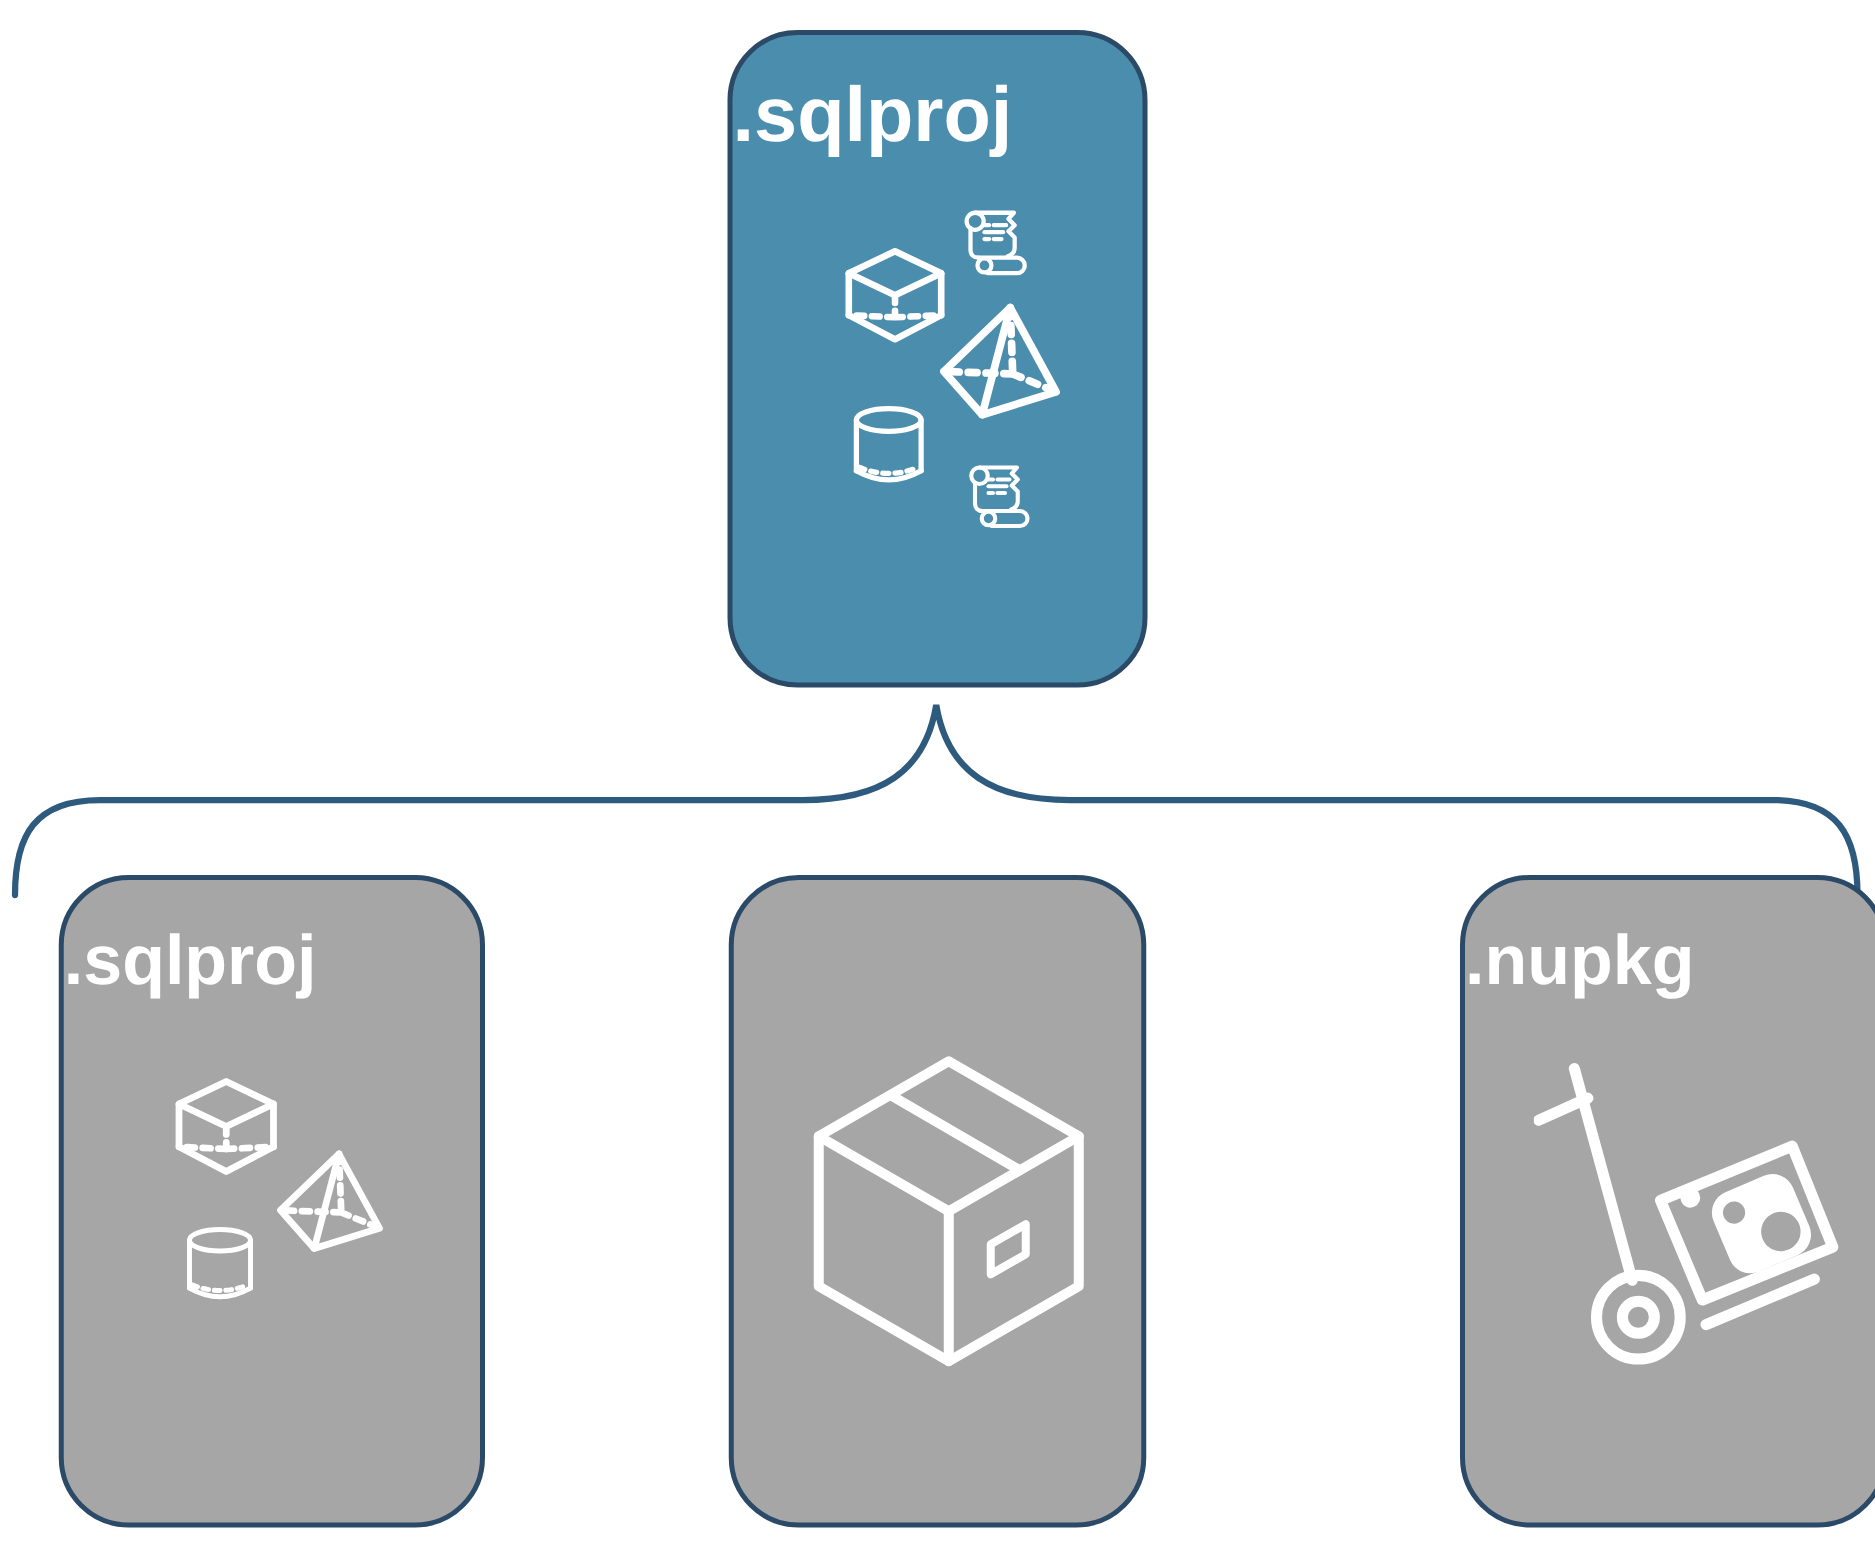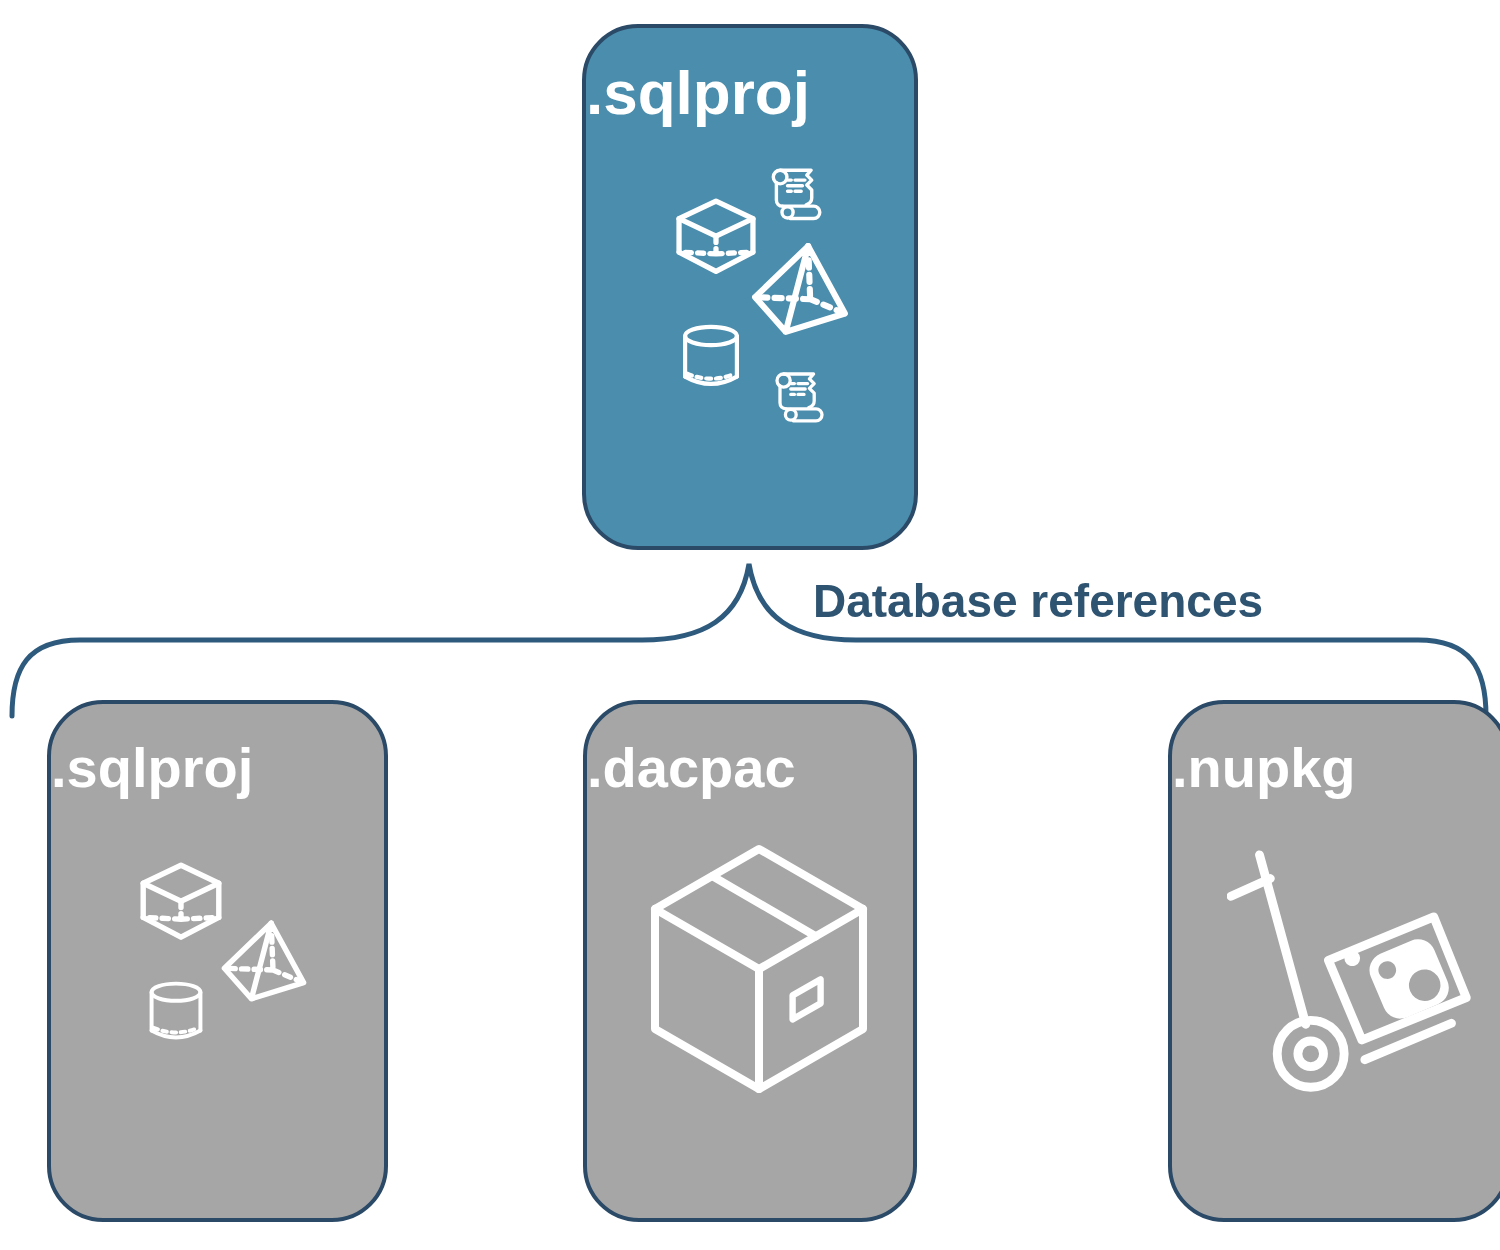--- a/index.html
+++ b/index.html
@@ -49,21 +49,20 @@
   <svg class="brace-svg" viewBox="0 0 1500 1250">
     <path class="brace-path" d="M 12 716
       C 12 668 28 640 80 640
       L 642 640
       C 704 640 740 618 749 564
       C 758 618 794 640 856 640
       L 1418 640
       C 1470 640 1486 668 1486 716"></path>
   </svg>
 
-  <div class="connector-label">Database references</div>
 
   <div class="node root">
     <div class="node-title">.sqlproj</div>
 
     <div class="icon" style="left:178px;top:134px;width:62px;height:66px;">
       <svg viewBox="0 0 100 100">
         <g class="ic-stroke" stroke-width="5.5">
           <circle cx="26" cy="21" r="11"></circle>
           <path d="M26 10 H76 L69 18 L77 26 L69 34 L77 42 V55 C77 60 74 64 68 66"></path>
           <path d="M20 30 V58 C20 64 24 68 30 68"></path>
@@ -150,21 +149,20 @@
           <ellipse cx="50" cy="20" rx="37" ry="13"></ellipse>
           <path d="M13 20 V78 M87 20 V78"></path>
           <path d="M13 78 Q50 99 87 78"></path>
           <path class="dash" d="M16 74 Q50 88 84 74"></path>
         </g>
       </svg>
     </div>
   </div>
 
   <div class="node child c1">
-    <div class="node-title">.dacpac</div>
 
     <div class="icon" style="left:52px;top:132px;width:240px;height:266px;">
       <svg viewBox="0 0 300 330">
         <g class="ic-stroke" stroke-width="10">
           <path d="M150 15 L20 90 L20 240 L150 315 L280 240 L280 90 Z"></path>
           <path d="M20 90 L150 165 L280 90"></path>
           <path d="M150 165 L150 315"></path>
           <path d="M92 49 L221 124"></path>
         </g>
         <g class="ic-stroke" stroke-width="8">

